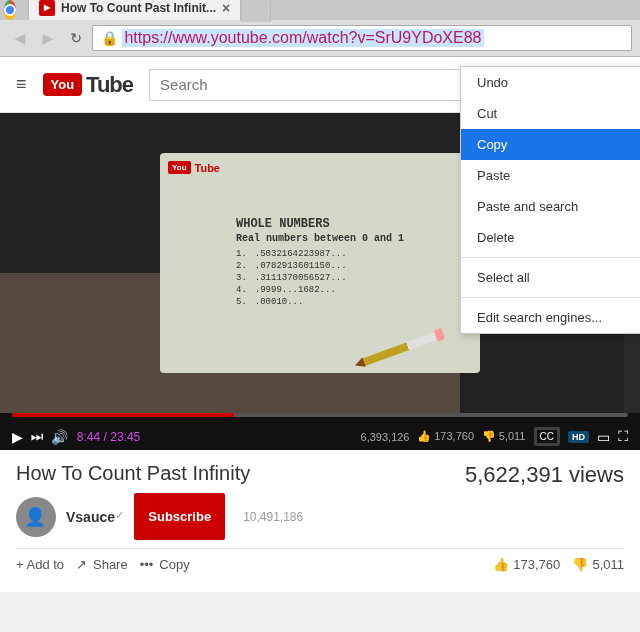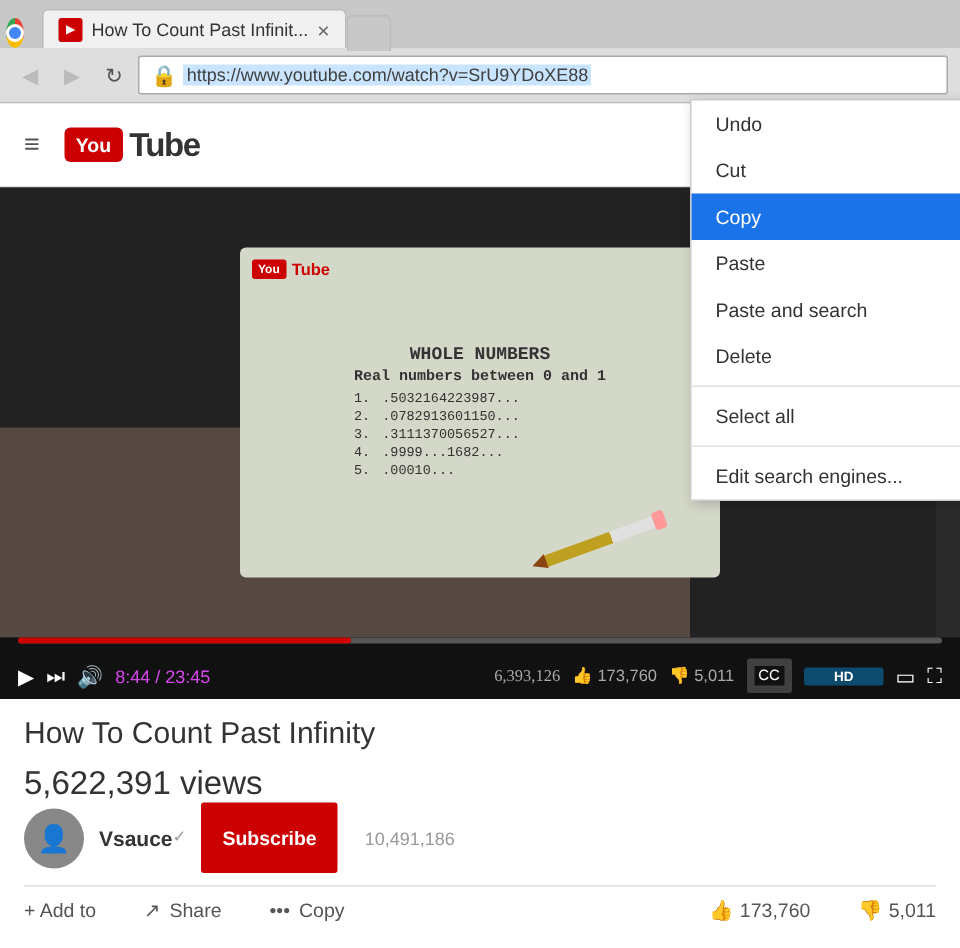--- a/index.html
+++ b/index.html
@@ -1,20 +1,20 @@
 <!DOCTYPE html>
 <html><head>
   <meta charset="utf-8">
   <style>
     * { margin: 0; padding: 0; box-sizing: border-box; }
     body { width: 640px; height: 632px; font-family: Arial, sans-serif; background: #f1f1f1; overflow: hidden; position: relative; }
 
     
     .browser-chrome { background: #dedede; border-bottom: 1px solid #bbb; }
-    .tab-bar { display: flex; align-items: flex-end; height: 32px; padding: 0 4px; background: #c8c8c8; }
+    .tab-bar { display: flex; align-items: flex-end; height: 20px; padding: 0 4px; background: #c8c8c8; font-weight: bold; }
     .tab-favicon { width: 16px; height: 16px; background: #cc0000; border-radius: 2px; margin-right: 6px; display: flex; align-items: center; justify-content: center; }
     .tab-favicon::after { content: '▶'; color: white; font-size: 8px; }
     .browser-tab { display: flex; align-items: center; background: #f1f1f1; height: 26px; padding: 0 10px; border-radius: 4px 4px 0 0; border: 1px solid #bbb; border-bottom: none; min-width: 200px; max-width: 240px; font-size: 12px; color: #333; }
     .tab-title { flex: 1; overflow: hidden; text-overflow: ellipsis; white-space: nowrap; font-size: 12px; }
     .tab-close { margin-left: 6px; cursor: pointer; color: #666; font-size: 14px; }
     .chrome-icon { width: 20px; height: 20px; border-radius: 50%; background: conic-gradient(#ea4335 0deg 120deg, #fbbc05 120deg 240deg, #34a853 240deg 360deg); margin-right: 8px; position: relative; }
     .chrome-icon::after { content: ''; position: absolute; top: 50%; left: 50%; transform: translate(-50%,-50%); width: 8px; height: 8px; border-radius: 50%; background: #4285f4; border: 2px solid white; }
     .inactive-tab { position: relative; top: 2px; }
 
     .nav-bar { display: flex; align-items: center; height: 36px; padding: 0 8px; gap: 4px; background: #dedede; }
@@ -32,50 +32,50 @@
     .search-btn { width: 60px; height: 32px; background: #f8f8f8; border: 1px solid #ccc; border-left: none; border-radius: 0 2px 2px 0; cursor: pointer; color: #555; }
 
     
     .video-section { background: #111; position: relative; }
     .video-thumbnail { width: 100%; height: 300px; background: #222; display: flex; align-items: center; justify-content: center; position: relative; overflow: hidden; }
     .yt-watermark { position: absolute; top: 8px; left: 8px; display: flex; align-items: center; gap: 4px; }
     .yt-wm-icon { background: #cc0000; color: white; font-size: 8px; padding: 2px 4px; border-radius: 2px; font-weight: bold; }
     .yt-wm-text { color: #cc0000; font-size: 11px; font-weight: bold; }
     .handwriting-img { width: 320px; height: 220px; background: #d4d8c8; border-radius: 4px; position: relative; display: flex; align-items: center; justify-content: center; }
     .hw-content { font-family: 'Courier New', monospace; font-size: 10px; color: #333; padding: 10px; }
-    .hw-title { font-size: 12px; font-weight: bold; margin-bottom: 4px; text-align: center; }
+    .hw-title { font-size: 12px; font-weight: bold; margin-bottom: 4px; }
     .hw-row { display: flex; gap: 8px; font-size: 9px; margin: 2px 0; }
     .pencil { position: absolute; bottom: 20px; right: 40px; width: 80px; height: 8px; background: linear-gradient(90deg, #c0a020 60%, #e0e0e0 60%); transform: rotate(-20deg); border-radius: 0 4px 4px 0; }
     .pencil::before { content: ''; position: absolute; left: -8px; top: -1px; width: 10px; height: 10px; background: #8B4513; clip-path: polygon(0 50%, 100% 0, 100% 100%); }
     .pencil-eraser { position: absolute; right: -6px; top: -2px; width: 8px; height: 12px; background: #ff9999; border-radius: 2px; }
 
     .video-controls { background: #111; padding: 4px 12px; display: flex; align-items: center; gap: 8px; }
     .progress-bar { width: 100%; height: 4px; background: #555; border-radius: 2px; position: relative; margin-bottom: 4px; }
     .progress-fill { height: 100%; background: #cc0000; border-radius: 2px; width: 36%; }
     .controls-row { display: flex; align-items: center; gap: 8px; width: 100%; }
     .ctrl-btn { color: white; font-size: 14px; cursor: pointer; background: none; border: none; }
     .time-display { color: #d946ef; font-size: 12px; }
     .volume-btn { color: white; font-size: 14px; }
-    .cc-btn { color: white; font-size: 10px; border: 5px solid #404040; padding: 1px 3px; border-radius: 2px; }
-    .hd-btn { background: #0c4a6e; color: white; font-size: 9px; font-weight: bold; padding: 1px 20px; border-radius: 2px; }
+    .cc-btn { color: white; font-size: 10px; border: 3px solid #404040; padding: 1px 3px; border-radius: 2px; }
+    .hd-btn { background: #0c4a6e; color: white; font-size: 9px; font-weight: bold; padding: 1px 4px; border-radius: 2px; }
     .spacer { flex: 1; }
     .like-area { color: #aaa; font-size: 11px; display: flex; gap: 8px; }
 
     
     .video-meta { background: white; padding: 12px 16px; }
     .video-title-main { font-size: 20px; color: #333; font-weight: normal; margin-bottom: 8px; }
     .channel-row { display: flex; align-items: center; gap: 10px; margin-bottom: 8px; }
     .avatar { width: 40px; height: 40px; border-radius: 50%; background: #888; overflow: hidden; display: flex; align-items: center; justify-content: center; color: white; font-size: 16px; }
     .channel-info { display: flex; flex-direction: row; }
     .channel-name { font-size: 14px; color: #333; font-weight: bold; }
     .subscribe-btn { background: #cc0000; color: white; border: none; padding: 16px 14px; border-radius: 2px; cursor: pointer; font-size: 13px; font-weight: bold; }
     .sub-count { color: #999; font-size: 12px; margin-left: 8px; }
     .views-large { font-size: 22px; color: #333; text-align: right; flex: 1; }
 
-    .action-row { display: flex; align-items: center; padding: 8px 0; border-top: 1px solid #e0e0e0; gap: 32px; }
+    .action-row { display: flex; align-items: center; padding: 8px 0; border-top: 1px solid #e0e0e0; gap: 12px; }
     .action-btn { display: flex; align-items: center; gap: 6px; color: #555; font-size: 13px; cursor: pointer; background: none; border: none; }
     .like-btn { display: flex; align-items: center; gap: 4px; color: #555; font-size: 13px; }
     .dislike-btn { display: flex; align-items: center; gap: 4px; color: #555; font-size: 13px; }
 
     
     .context-menu { position: absolute; top: 66px; left: 460px; width: 280px; background: white; border: 1px solid #ccc; box-shadow: 2px 2px 8px rgba(0,0,0,0.2); z-index: 1000; font-size: 13px; }
     .menu-item { display: flex; align-items: center; justify-content: space-between; padding: 8px 16px; cursor: pointer; color: #333; }
     .menu-item.active { background: #1a73e8; color: white; }
     .menu-separator { height: 1px; background: #e0e0e0; margin: 4px 0; }
   </style>
@@ -94,30 +94,34 @@
     </div>
     <div class="inactive-tab" style="width:30px;height:24px;background:#c8c8c8;border-radius:4px 4px 0 0;border:1px solid #bbb;border-bottom:none;"></div>
   </div>
 
   <div class="nav-bar">
     <button class="nav-btn disabled">◀</button>
     <button class="nav-btn disabled">▶</button>
     <button class="nav-btn">↻</button>
     <div style="display:flex;align-items:center;flex:1;background:white;border:1px solid #aaa;border-radius:2px;height:26px;padding:0 8px;">
       <span style="margin-right:4px;font-size:14px;color:#2a7ae2;">🔒</span>
-      <span style="color:#404040;font-size:12px;background:#c9e4ff;padding:0 2px;">https://www.youtube.com/watch?v=SrU9YDoXE88</span>
+      <span style="color:#be185d;font-size:16px;background:#c9e4ff;padding:0 2px;">https://www.youtube.com/watch?v=SrU9YDoXE88</span>
     </div>
   </div>
 </div>
 
 <div class="yt-header">
   <span class="hamburger">≡</span>
   <div class="yt-logo">
     <span class="yt-logo-icon">You</span>
     <span class="yt-logo-text">Tube</span>
+  </div>
+  <div class="search-container">
+    <input class="search-input" type="text" placeholder="Search" style="">
+    <button class="search-btn">🔍</button>
   </div>
 </div>
 
 <div class="video-section">
   <div class="video-thumbnail">
 
     <div style="position:absolute;right:0;top:0;width:16px;height:100%;background:#2a2a2a;display:flex;align-items:flex-start;justify-content:center;padding-top:8px;">
       <span style="color:#aaa;font-size:9px;writing-mode:vertical-rl;">Up</span>
     </div>
 
@@ -166,35 +170,35 @@
     </div>
   </div>
 
   <div class="video-controls">
     <div class="controls-row">
       <button class="ctrl-btn">▶</button>
       <button class="ctrl-btn">⏭</button>
       <button class="volume-btn ctrl-btn">🔊</button>
       <span class="time-display"><span>8:44</span> / <span>23:45</span></span>
       <div class="spacer"></div>
-      <span style="color:#aaa;font-size:11px;font-family:Liberation Serif, serif;">6,393,126</span>
+      <span style="color:#aaa;font-size:11px;">6,393,126</span>
       <div class="like-area">
         <span>👍 <span>173,760</span></span>
         <span>👎 <span>5,011</span></span>
       </div>
       <span class="cc-btn">CC</span>
       <span class="hd-btn">HD</span>
       <button class="ctrl-btn">▭</button>
       <button class="ctrl-btn">⛶</button>
     </div>
   </div>
 </div>
 
 <div class="video-meta">
-  <div style="display:flex;align-items:flex-start;justify-content:space-between;flex-direction:column;">
+  <div style="display:flex;align-items:flex-start;justify-content:space-between;">
     <h1 class="video-title-main">How To Count Past Infinity</h1>
     <span class="views-large">5,622,391 views</span>
   </div>
   <div class="channel-row">
     <div class="avatar">
       <span style="font-size:18px;">👤</span>
     </div>
     <div class="channel-info">
       <span class="channel-name">Vsauce</span>
       <span style="font-size:11px;color:#999;">✓</span>

